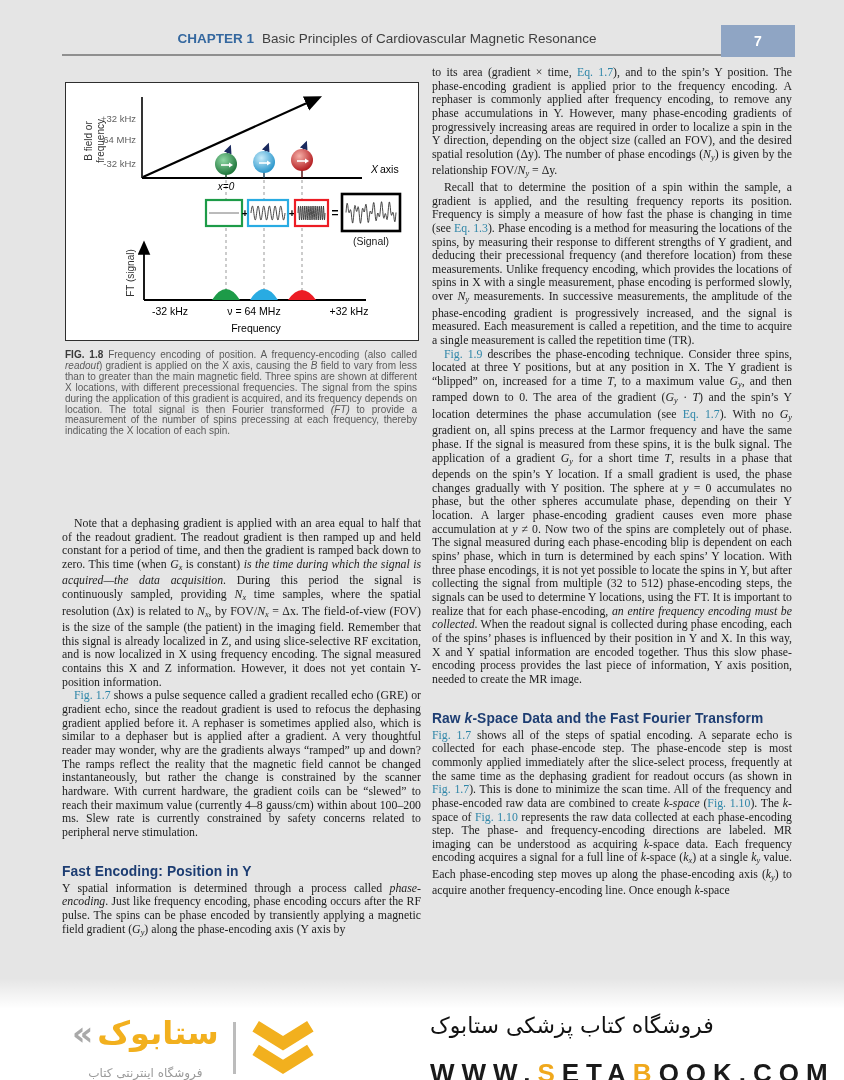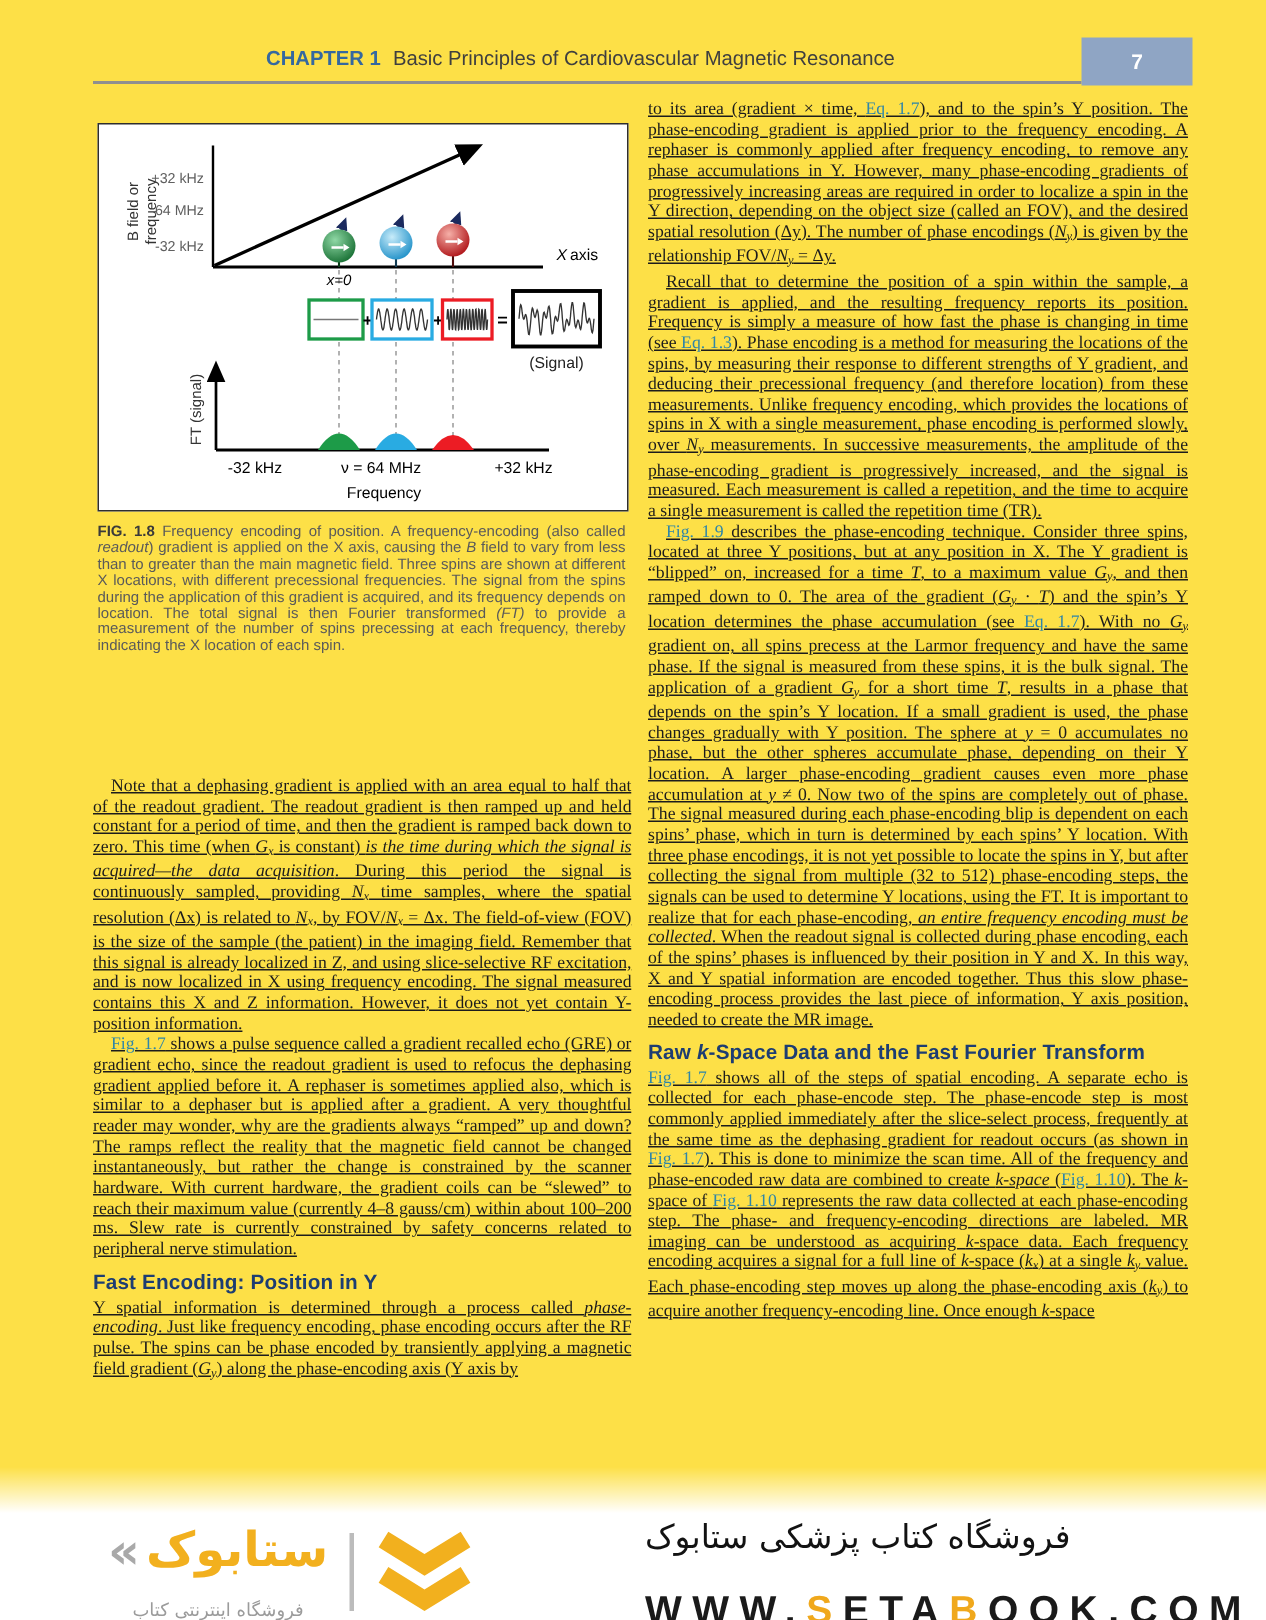--- a/index.html
+++ b/index.html
@@ -1,18 +1,18 @@
 <!DOCTYPE html>
 <html><head>
 <meta charset="utf-8">
 <style>
   html,body{margin:0;padding:0;}
   body{width:844px;height:1080px;background:#ffffff;position:relative;overflow:hidden;
        font-family:"Liberation Serif",serif;}
-  .page{position:absolute;inset:0;overflow:hidden;background:#fde047;}
+  .page{position:absolute;inset:0;overflow:hidden;background:#e5e5e5;}
 
   
   .hdr-text{position:absolute;left:62px;top:31px;width:650px;text-align:center;
     font-family:"Liberation Sans",sans-serif;font-size:13.5px;color:#3f3f3f;white-space:nowrap;}
   .chapter-label{font-weight:bold;color:#35689f;margin-right:8px;}
   .hdr-rule{position:absolute;left:62px;top:54px;width:659px;height:2px;background:#8f8f8f;}
   .page-badge{position:absolute;left:721px;top:25px;width:74px;height:32px;background:#8fa5c4;
     color:#fff;font-family:"Liberation Sans",sans-serif;font-size:14px;font-weight:bold;
     display:flex;align-items:center;justify-content:center;}
 
@@ -21,24 +21,24 @@
   .fig-frame{width:354px;height:259px;border:1.5px solid #2e2e2e;box-sizing:border-box;background:#fff;}
   .fig-caption{margin-top:9px;width:352px;font-family:"Liberation Sans",sans-serif;
     font-size:10px;line-height:10.9px;color:#5a5a5a;text-align:justify;}
   .fig-caption .rt-b{color:#3a3a3a;}
   svg text{font-family:"Liberation Sans",sans-serif;}
 
   
   .col{position:absolute;}
   .col-left{left:62px;top:517px;width:359px;height:492px;overflow:hidden;}
   .col-right{left:432px;top:66px;width:360px;height:948px;overflow:hidden;}
-  .col p{font-size:11.8px;line-height:13.65px;color:#1c1c1c;text-align:justify;margin:0;text-decoration:underline;}
+  .col p{font-size:11.8px;line-height:13.65px;color:#1c1c1c;text-align:justify;margin:0;}
   .col p.ind{text-indent:12px;}
   h2{font-family:"Liberation Sans",sans-serif;font-weight:700;font-size:13.8px;
-     color:#1d3d72;margin:7px 0 3px 0;letter-spacing:0.1px;}
+     color:#1d3d72;margin:24px 0 3px 0;letter-spacing:0.1px;}
 
   .rt-i{font-style:italic;}
   .rt-b{font-weight:bold;}
   .rt-sub{font-style:italic;font-size:0.7em;vertical-align:-0.22em;}
   .rt-link{color:#2f86a8;}
   .rt-gold{color:#f0a81c;}
 
   
   .fade{position:absolute;left:0;top:978px;width:844px;height:36px;
     background:linear-gradient(to bottom, rgba(255,255,255,0), #ffffff 85%);}

